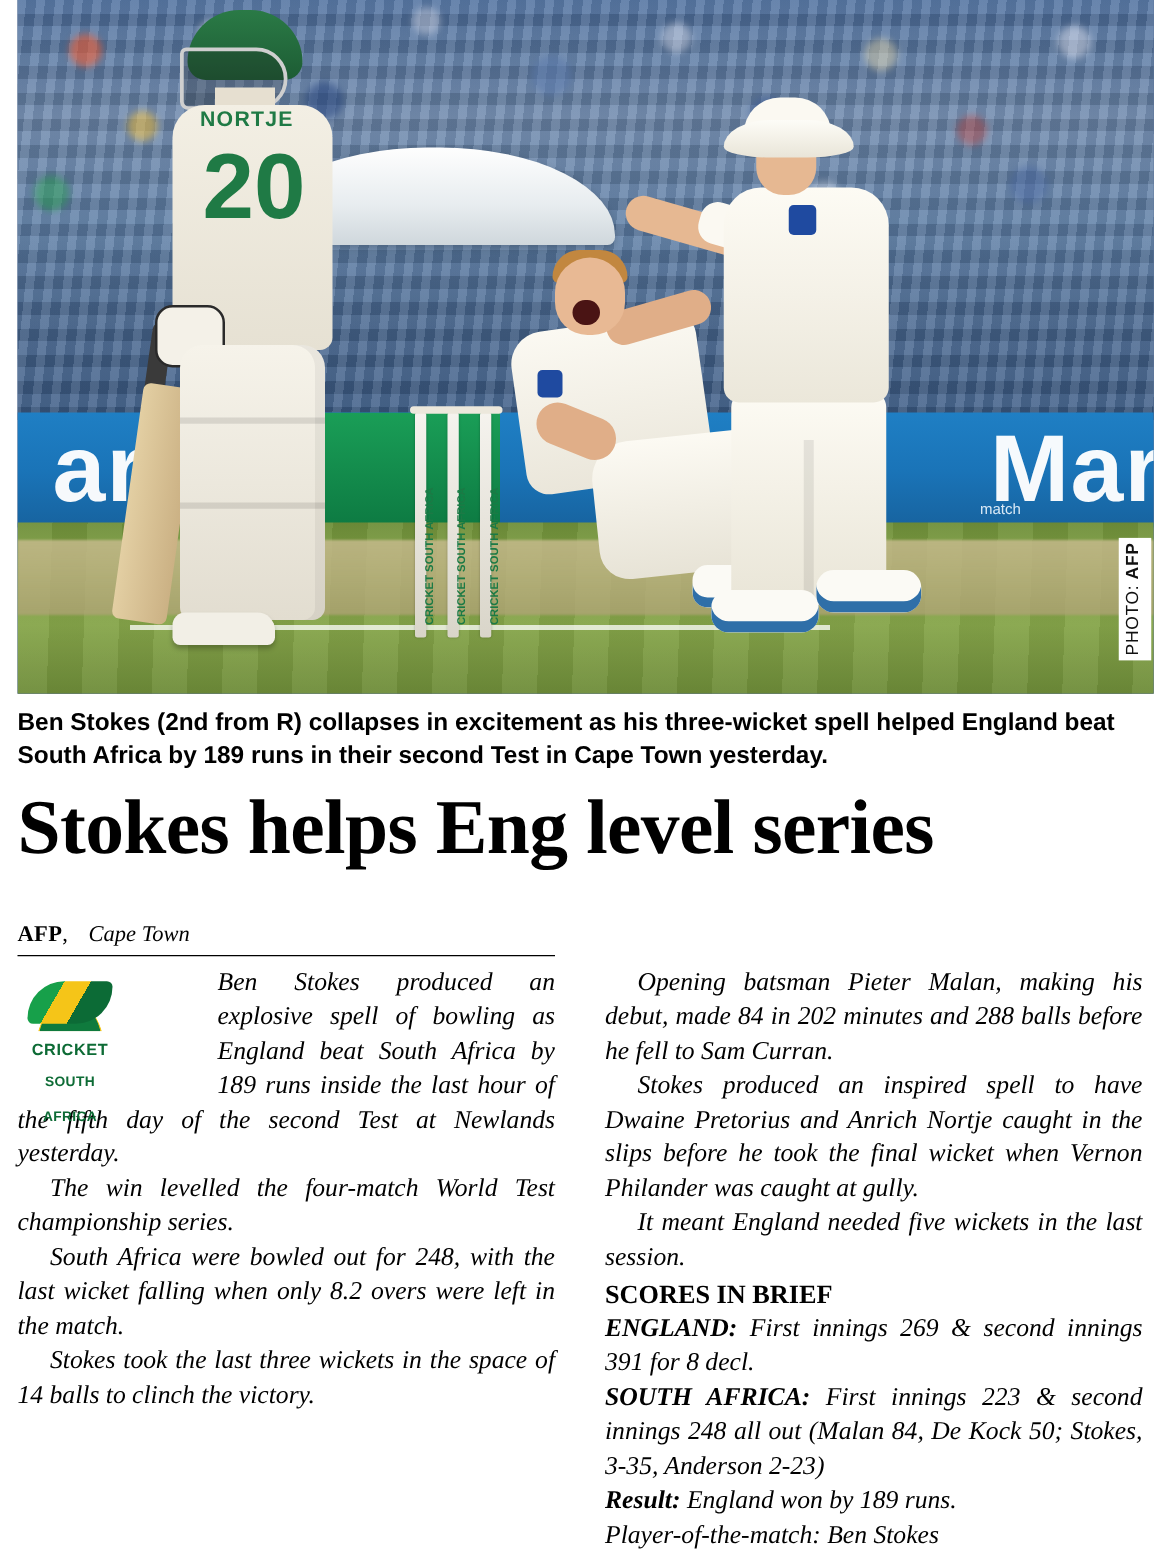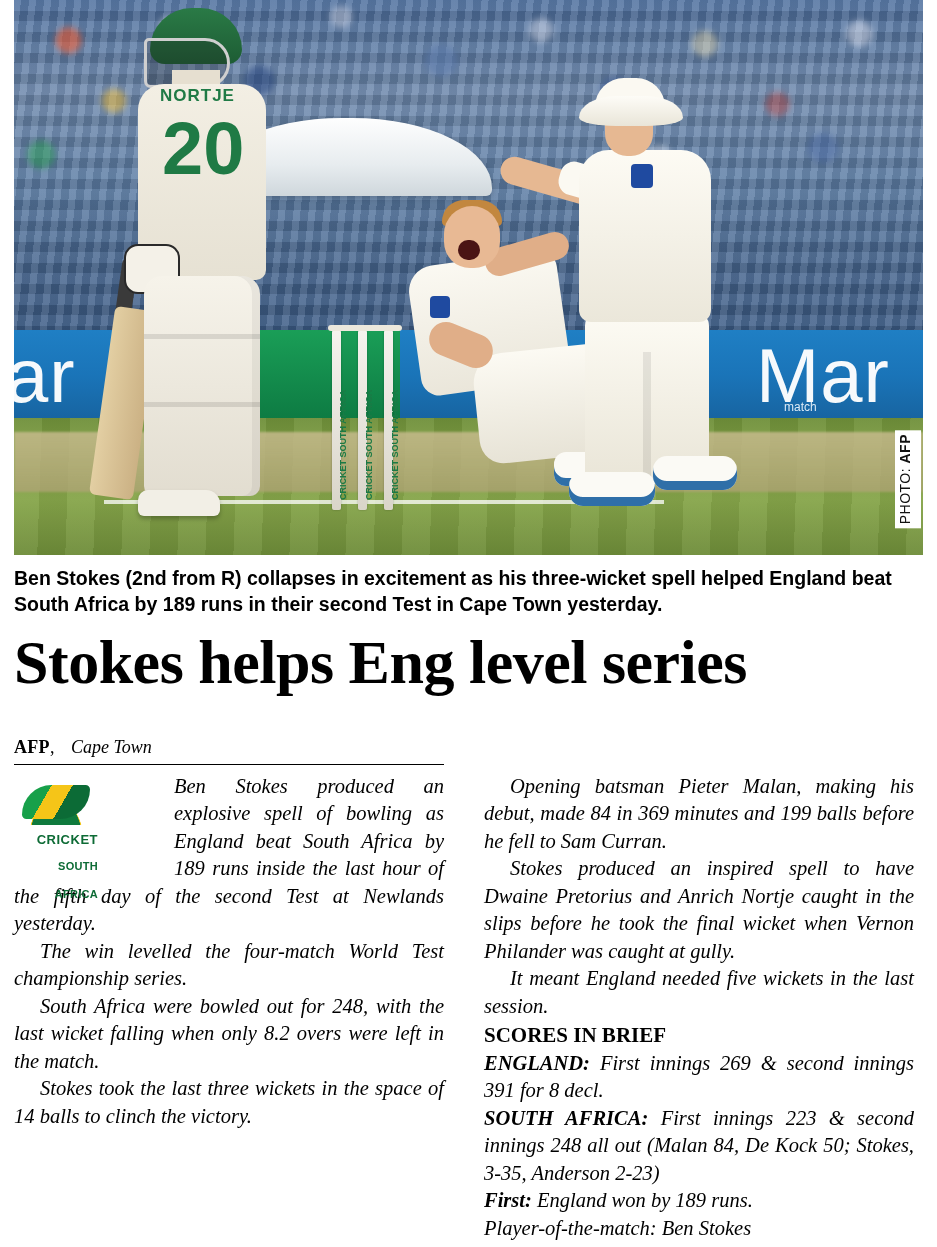--- a/index.html
+++ b/index.html
@@ -82,25 +82,26 @@
   .boards {
     position: absolute;
     left: 0; top: 330px; width: 100%; height: 92px;
     background: linear-gradient(180deg,#1f7fc4 0%, #1a74b8 50%, #17639f 100%);
     overflow: hidden;
   }
   .boards .letters {
     position: absolute;
     top: 2px;
     font-family: "Liberation Sans", sans-serif;
-    font-weight: normal;
+    font-weight: bold;
     font-size: 76px;
     color: #ffffff;
     letter-spacing: 1px;
     opacity: .96;
+    margin-left: 36px;
   }
   .boards .l1 { left: -8px; }
   .boards .l2 { left: 742px; }
   .boards .sub {
     position: absolute;
     left: 770px; top: 70px;
     font-family: "Liberation Sans", sans-serif;
     font-size: 12px;
     color: #dbeaf6;
   }
@@ -362,21 +363,21 @@
   .logos {
     float: left;
     width: 150px;
     height: 86px;
     margin: 4px 10px 2px 0;
     position: relative;
   }
   .logo-csa {
     position: absolute; left: 0; top: 2px; width: 84px; height: 80px;
     font-family: "Liberation Sans", sans-serif;
-    text-align: right;
+    text-align: center;
   }
   .logo-csa .swoosh {
     width: 84px; height: 46px;
     background:
       radial-gradient(ellipse at 50% 120%, #0f7a3d 0 42%, transparent 43%),
       radial-gradient(ellipse at 50% 135%, #f0c419 0 46%, transparent 47%),
       linear-gradient(180deg,#ffffff, #ffffff);
     border-radius: 8px;
     position: relative;
     overflow: hidden;
@@ -518,32 +519,32 @@
           <div class="t2">SOUTH AFRICA</div>
         </div>
       </div>
       <p>Ben Stokes produced an explosive spell of bowling as England beat South Africa by 189 runs inside the last hour of the fifth day of the second Test at Newlands yesterday.</p>
       <p class="indent">The win levelled the four-match World Test championship series.</p>
       <p class="indent">South Africa were bowled out for 248, with the last wicket falling when only 8.2 overs were left in the match.</p>
       <p class="indent">Stokes took the last three wickets in the space of 14 balls to clinch the victory.</p>
     </div>
 
     <div class="col col-right">
-      <p class="indent">Opening batsman Pieter Malan, making his debut, made 84 in 369 minutes and 199 balls before he fell to Sam Curran.</p>
+      <p class="indent">Opening batsman Pieter Malan, making his debut, made 84 in 202 minutes and 288 balls before he fell to Sam Curran.</p>
       <p class="indent">Stokes produced an inspired spell to have Dwaine Pretorius and Anrich Nortje caught in the slips before he took the final wicket when Vernon Philander was caught at gully.</p>
       <p class="indent">It meant England needed five wickets in the last session.</p>
 
       <div class="scores-head">SCORES IN BRIEF</div>
 
       <p>
         <span class="lbl">ENGLAND:</span><span> First innings 269 &amp; second innings 391 for 8 decl.</span>
       </p>
       <p>
         <span class="lbl">SOUTH AFRICA:</span><span> First innings 223 &amp; second innings 248 all out (Malan 84, De Kock 50; Stokes, 3-35, Anderson 2-23)</span>
       </p>
       <p>
-        <span class="lbl">First:</span><span> England won by 189 runs.</span>
+        <span class="lbl">Result:</span><span> England won by 189 runs.</span>
       </p>
       <p>Player-of-the-match: Ben Stokes</p>
     </div>
 
   </div>
 </div>
 
 </body></html>

